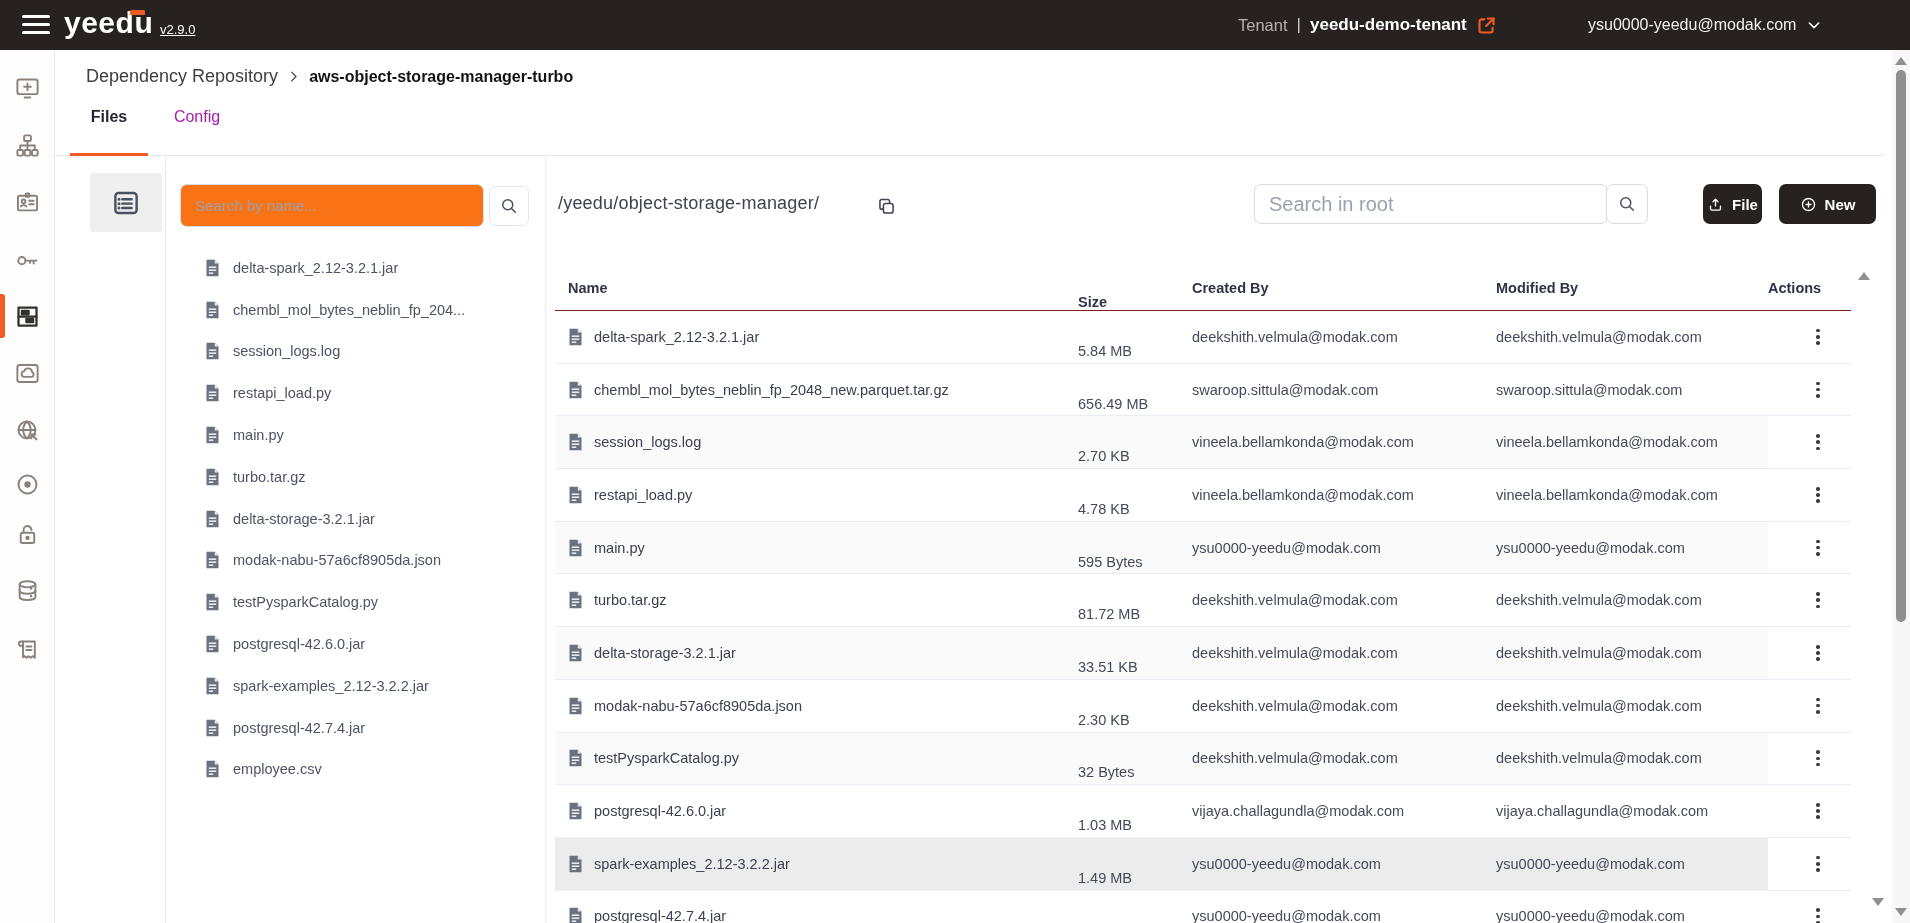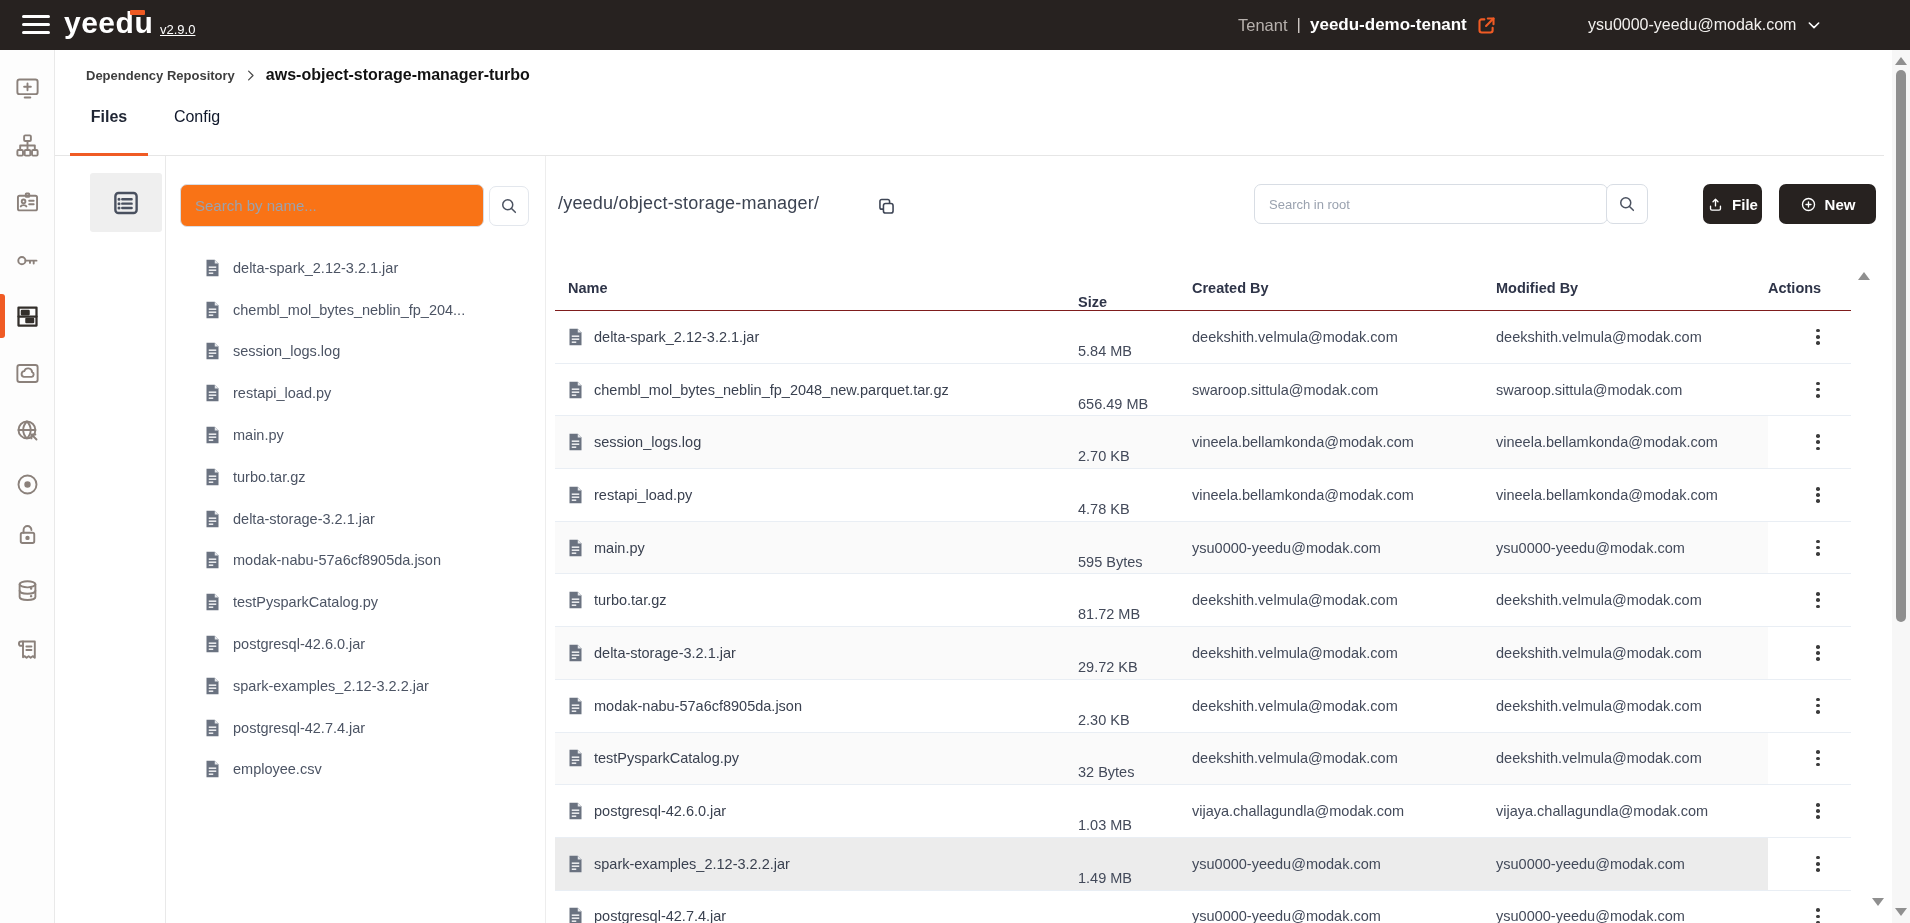--- a/index.html
+++ b/index.html
@@ -15,27 +15,27 @@
   .version { position:absolute; left:160px; top:22px; color:#fff; font-size:13px; text-decoration:underline; cursor:pointer; }
   .tenant-group { position:absolute; left:1238px; top:0; height:50px; display:flex; align-items:center; gap:9px; }
   .tenant-label { color:#b7b1ad; font-size:16.5px; }
   .tenant-pipe { color:#cfc9c5; font-size:17px; }
   .tenant-name { color:#fff; font-size:17px; font-weight:700; }
   .user-group { position:absolute; left:1588px; top:0; height:50px; display:flex; align-items:center; gap:10px; cursor:pointer; }
   .user-email { color:#f3f1ef; font-size:16px; }
 
   
   .breadcrumb { position:absolute; left:86px; top:66px; display:flex; align-items:center; gap:8px; }
-  .bc-parent { color:#3e3e3e; font-size:13px; cursor:pointer;font-weight:bold; }
+  .bc-parent { color:#3e3e3e; font-size:18px; cursor:pointer; }
   .bc-current { color:#121212; font-size:16px; font-weight:700; }
   .tabbar-border { position:absolute; left:55px; top:155px; width:1829px; height:1px; background:#e6e6e6; }
   .tab { position:absolute; top:108px; height:48px; display:flex; align-items:flex-start; justify-content:center;
          font-size:16px; cursor:pointer; }
   .tab-files { left:70px; width:78px; color:#1f2533; font-weight:700; }
-  .tab-config { left:158px; width:78px; color:#0f172a; }
+  .tab-config { left:158px; width:78px; color:#a21caf; }
   .tab-underline { position:absolute; left:70px; top:153px; width:78px; height:3px; background:#f05b24; }
 
   
   .siderail { position:absolute; left:0; top:50px; width:55px; height:873px; background:#fdfdfd; border-right:1px solid #e9e9e9; z-index:30; }
   .side-item { position:absolute; left:7px; width:40px; height:40px; display:flex; align-items:center; justify-content:center; cursor:pointer; }
   .side-item svg { width:27px; height:27px; stroke:#8b817b; fill:none; stroke-width:1.7; stroke-linecap:round; stroke-linejoin:round; }
   .side-item.active svg { stroke:#332f2b; stroke-width:2; }
   .side-item.active .fillpart { fill:#332f2b; }
   .active-bar { position:absolute; left:0; width:5px; height:44px; background:#f05b24; border-radius:0 3px 3px 0; }
 
@@ -56,21 +56,21 @@
   .tree { position:absolute; left:166px; top:247px; width:378px; }
   .tree-row { height:41.8px; display:flex; align-items:center; padding-left:39px; gap:13px; cursor:pointer; white-space:nowrap; overflow:hidden; }
   .tree-row .label { color:#4c5464; font-size:14.5px; }
   .doc-icon { width:15px; height:18px; flex:none; }
 
   
   .path-text { position:absolute; left:558px; top:193px; font-size:18px; color:#3c4352; letter-spacing:.2px; }
   .copy-btn { position:absolute; left:872px; top:192px; width:28px; height:28px; display:flex; align-items:center; justify-content:center; cursor:pointer; }
   .copy-btn svg { width:21px; height:21px; stroke:#3e4555; fill:none; stroke-width:1.8; stroke-linejoin:round; }
   .root-search { position:absolute; left:1254px; top:184px; width:354px; height:40px; border:1px solid #d8dde4; border-radius:7px;
-                 font-size:13px; color:#0f766e; padding:0 14px; outline:none; background:#fff; font-family:inherit; }
+                 font-size:20px; color:#0f766e; padding:0 14px; outline:none; background:#fff; font-family:inherit; }
   .root-search-btn { position:absolute; left:1606px; top:184px; width:42px; height:40px; border:1px solid #d8dde4; border-radius:7px;
                      background:#fff; display:flex; align-items:center; justify-content:center; cursor:pointer; }
   .dark-btn { position:absolute; top:184px; height:40px; background:#272220; color:#fff; border:none; border-radius:7px;
               display:flex; align-items:center; justify-content:center; gap:8px; font-size:15px; font-weight:700;
               cursor:pointer; font-family:inherit; }
   .btn-file { left:1683px; width:59px;margin-left:20px; }
   .btn-new  { left:1779px; width:97px; }
   .dark-btn svg { width:17px; height:17px; stroke:#fff; fill:none; stroke-width:1.9; stroke-linecap:round; stroke-linejoin:round; }
 
   
@@ -568,21 +568,21 @@
           <div class="col-name">
             <svg class="doc-icon" viewBox="0 0 20 24">
               <path d="M2 1h11l5 5v17H2z" fill="#6a7280"></path>
               <path d="M13 1l5 5h-5z" fill="#e8eaed"></path>
               <rect x="5" y="10" width="10" height="1.8" fill="#fff"></rect>
               <rect x="5" y="14" width="10" height="1.8" fill="#fff"></rect>
               <rect x="5" y="18" width="6" height="1.8" fill="#fff"></rect>
             </svg>
             <span class="cell fname">delta-storage-3.2.1.jar</span>
           </div>
-          <div class="col-size cell">29.72 KB</div>
+          <div class="col-size cell">33.51 KB</div>
           <div class="col-created cell">deekshith.velmula@modak.com</div>
           <div class="col-modified cell">deekshith.velmula@modak.com</div>
         </div>
         <div class="row-actions">
           <div class="kebab">
             <i></i>
             <i></i>
             <i></i>
           </div>
         </div>

